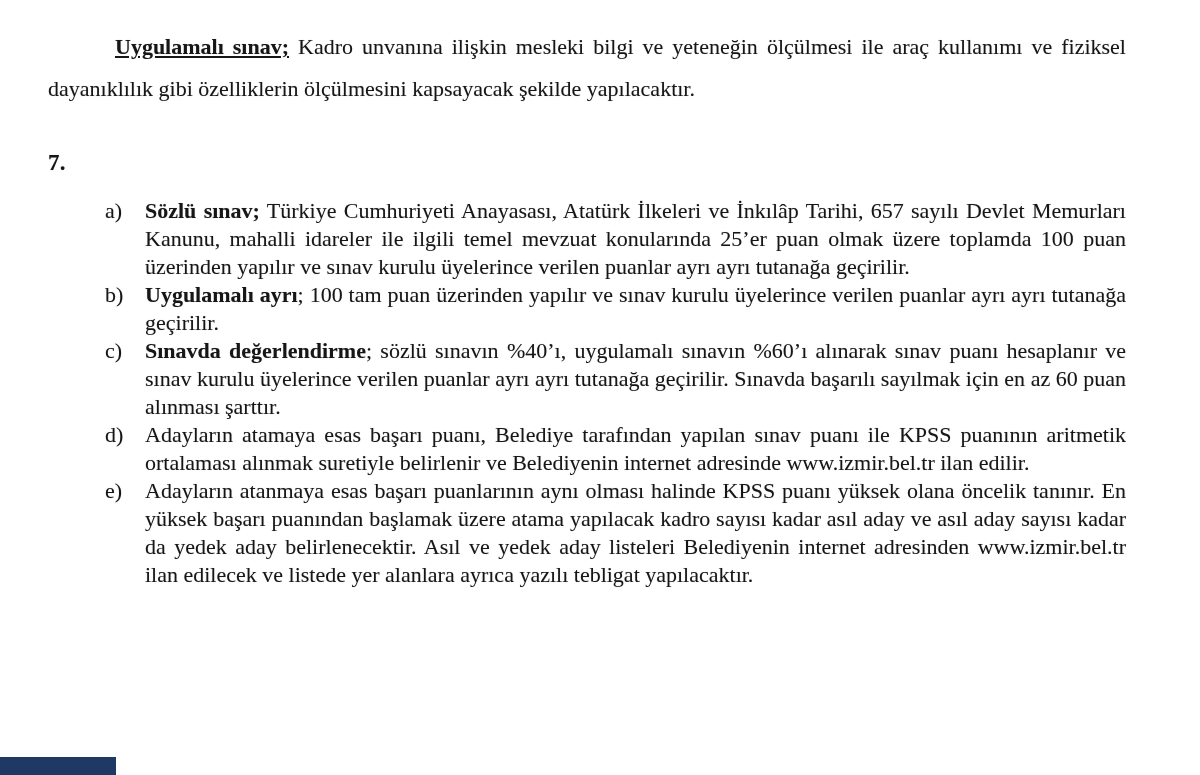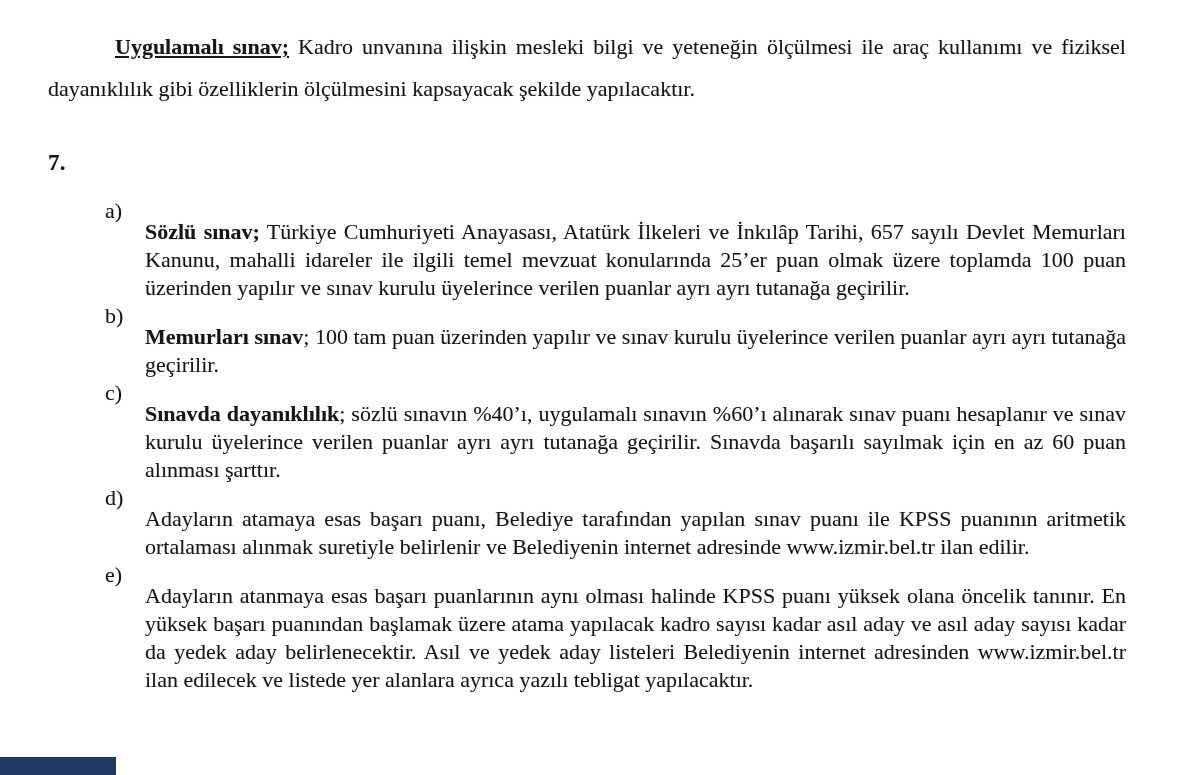--- a/index.html
+++ b/index.html
@@ -37,21 +37,21 @@
     flex: 0 0 37px;
   }
   .list {
     margin: 19px 70px 0 0;
     padding-left: 105px;
     font-size: 22px;
     line-height: 28px;
   }
   .item { display: flex; }
   .item .marker { flex: 0 0 40px; }
-  .item .itext { flex: 1; text-align: justify; margin-top: 21px; }
+  .item .itext { flex: 1; text-align: justify; }
   .item b { font-weight: 700; }
   .bottom-bar {
     position: absolute;
     left: 0;
     bottom: 0;
     width: 116px;
     height: 18px;
   }
 </style>
 </head>
@@ -67,26 +67,26 @@
 
   <div class="list">
 
     <div class="item">
       <span class="marker">a)</span>
       <span class="itext"><b>Sözlü sınav;</b><span> Türkiye Cumhuriyeti Anayasası, Atatürk İlkeleri ve İnkılâp Tarihi, 657 sayılı Devlet Memurları Kanunu, mahalli idareler ile ilgili temel mevzuat konularında 25’er puan olmak üzere toplamda 100 puan üzerinden yapılır ve sınav kurulu üyelerince verilen puanlar ayrı ayrı tutanağa geçirilir.</span></span>
     </div>
 
     <div class="item">
       <span class="marker">b)</span>
-      <span class="itext"><b>Memurları sınav</b><span>; 100 tam puan üzerinden yapılır ve sınav kurulu üyelerince verilen puanlar ayrı ayrı tutanağa geçirilir.</span></span>
+      <span class="itext"><b>Uygulamalı ayrı</b><span>; 100 tam puan üzerinden yapılır ve sınav kurulu üyelerince verilen puanlar ayrı ayrı tutanağa geçirilir.</span></span>
     </div>
 
     <div class="item">
       <span class="marker">c)</span>
-      <span class="itext"><b>Sınavda dayanıklılık</b><span>; sözlü sınavın %40’ı, uygulamalı sınavın %60’ı alınarak sınav puanı hesaplanır ve sınav kurulu üyelerince verilen puanlar ayrı ayrı tutanağa geçirilir. Sınavda başarılı sayılmak için en az 60 puan alınması şarttır.</span></span>
+      <span class="itext"><b>Sınavda değerlendirme</b><span>; sözlü sınavın %40’ı, uygulamalı sınavın %60’ı alınarak sınav puanı hesaplanır ve sınav kurulu üyelerince verilen puanlar ayrı ayrı tutanağa geçirilir. Sınavda başarılı sayılmak için en az 60 puan alınması şarttır.</span></span>
     </div>
 
     <div class="item">
       <span class="marker">d)</span>
       <span class="itext"><b></b><span>Adayların atamaya esas başarı puanı, Belediye tarafından yapılan sınav puanı ile KPSS puanının aritmetik ortalaması alınmak suretiyle belirlenir ve Belediyenin internet adresinde www.izmir.bel.tr ilan edilir.</span></span>
     </div>
 
     <div class="item">
       <span class="marker">e)</span>
       <span class="itext"><b></b><span>Adayların atanmaya esas başarı puanlarının aynı olması halinde KPSS puanı yüksek olana öncelik tanınır. En yüksek başarı puanından başlamak üzere atama yapılacak kadro sayısı kadar asıl aday ve asıl aday sayısı kadar da yedek aday belirlenecektir. Asıl ve yedek aday listeleri Belediyenin internet adresinden www.izmir.bel.tr ilan edilecek ve listede yer alanlara ayrıca yazılı tebligat yapılacaktır.</span></span>

